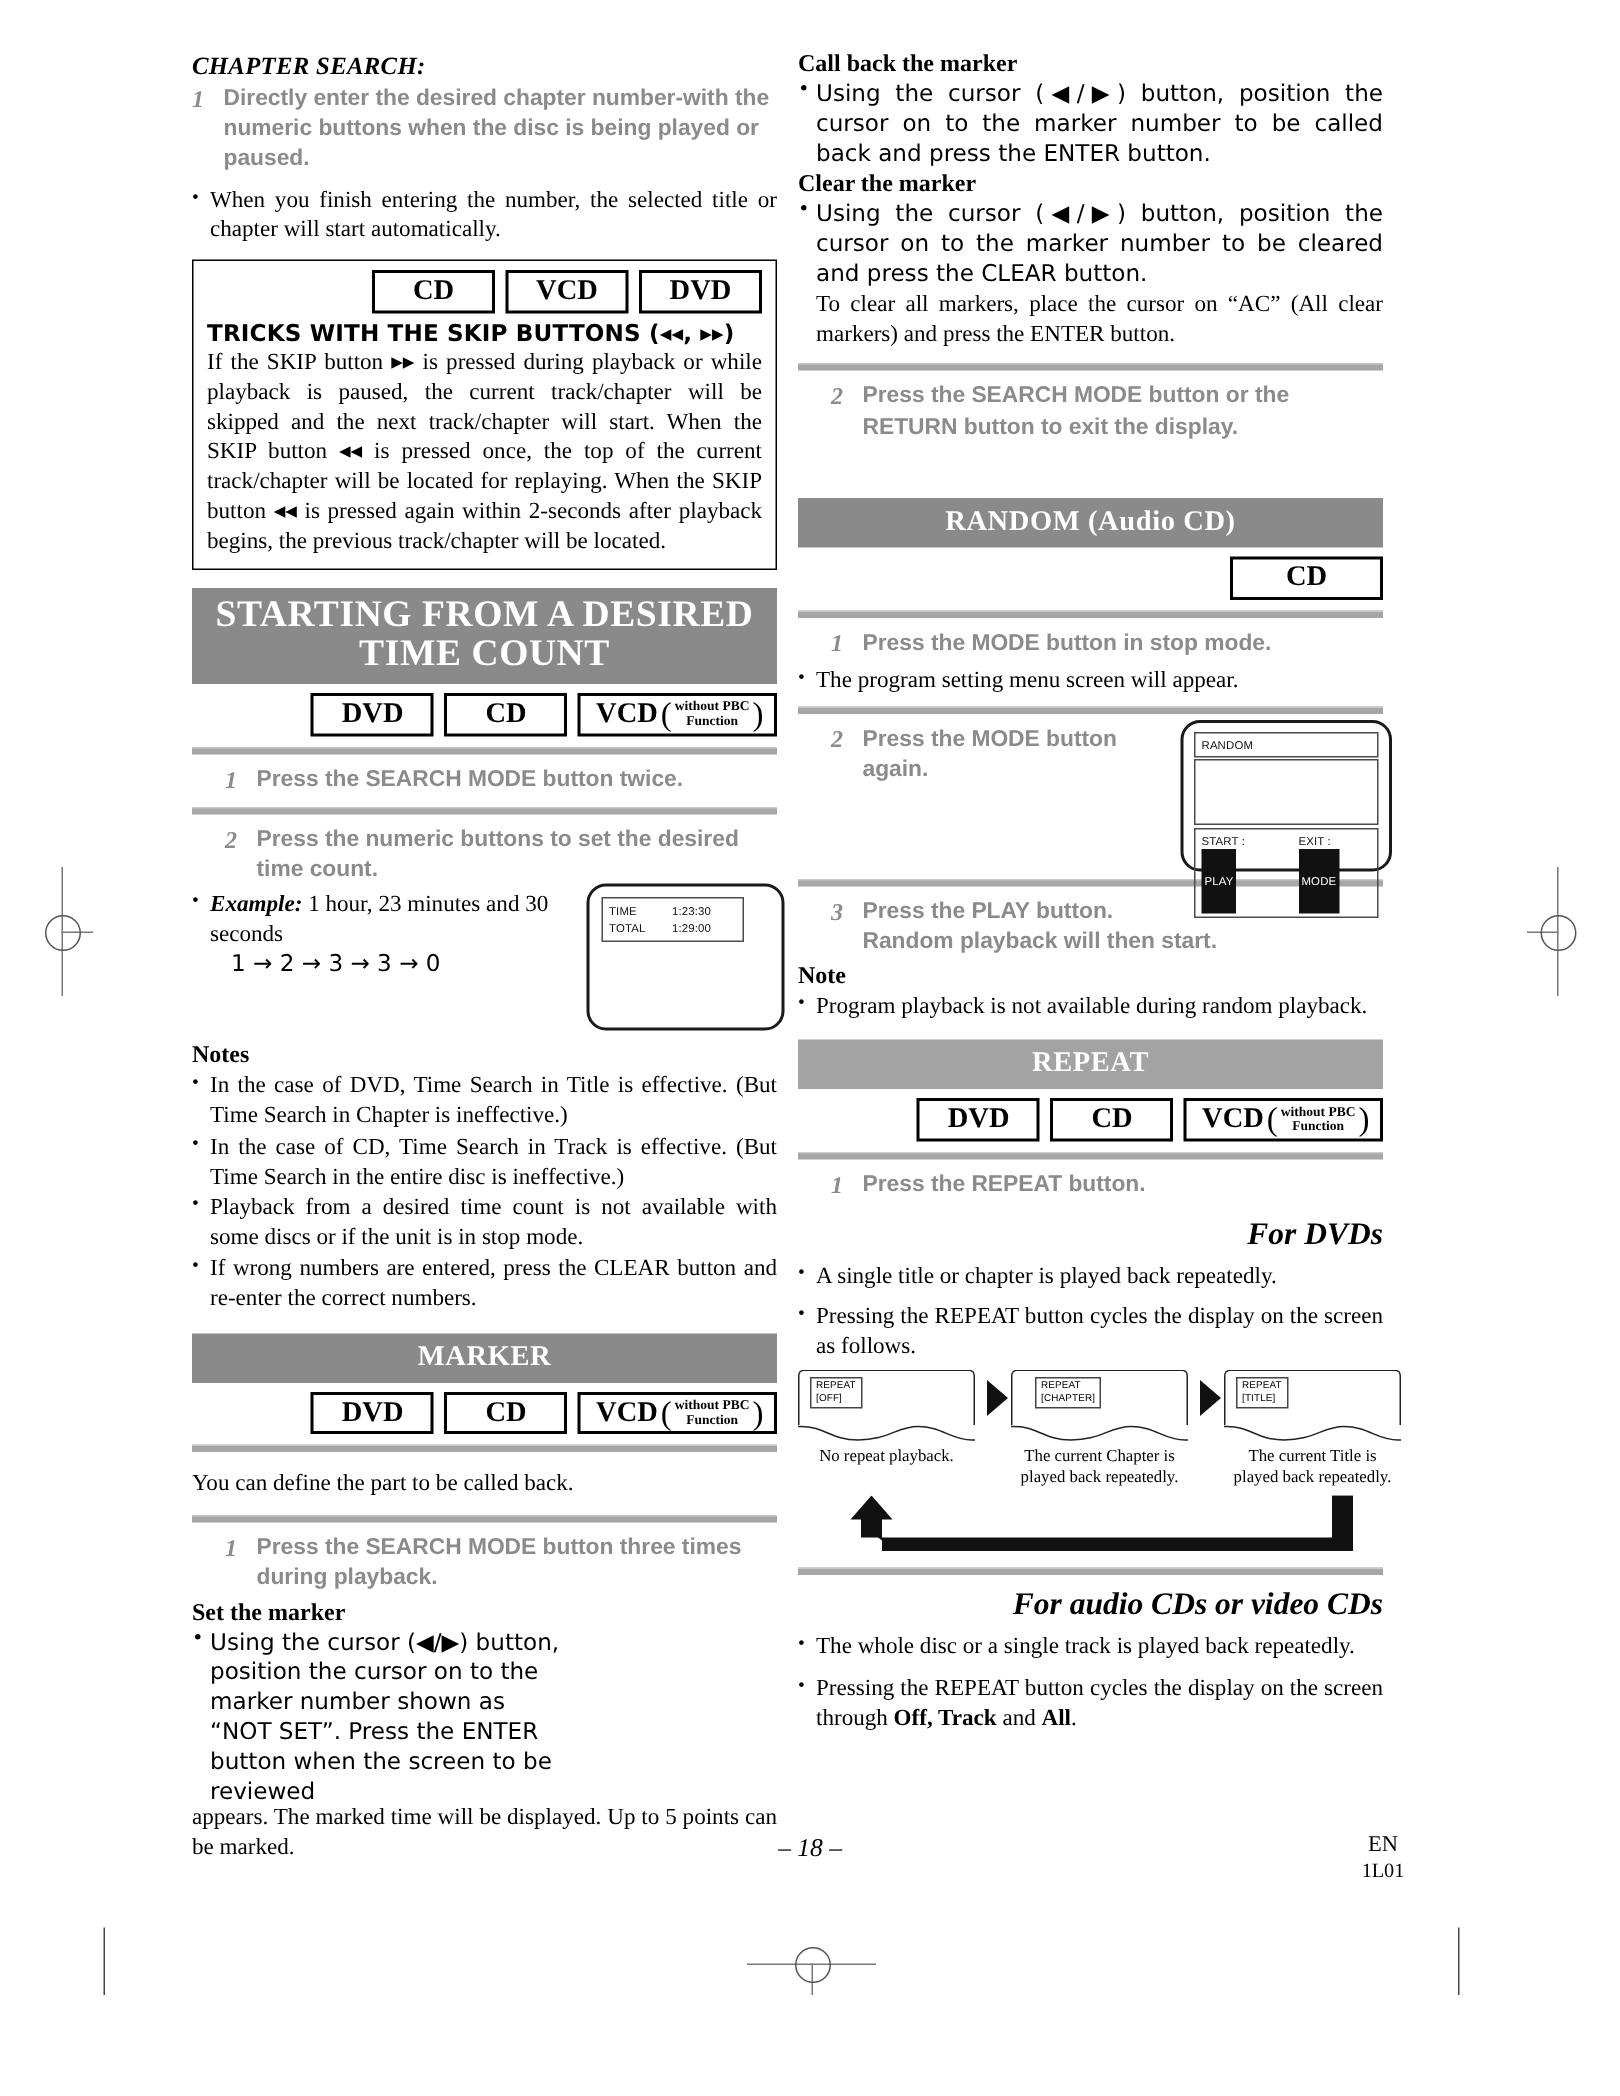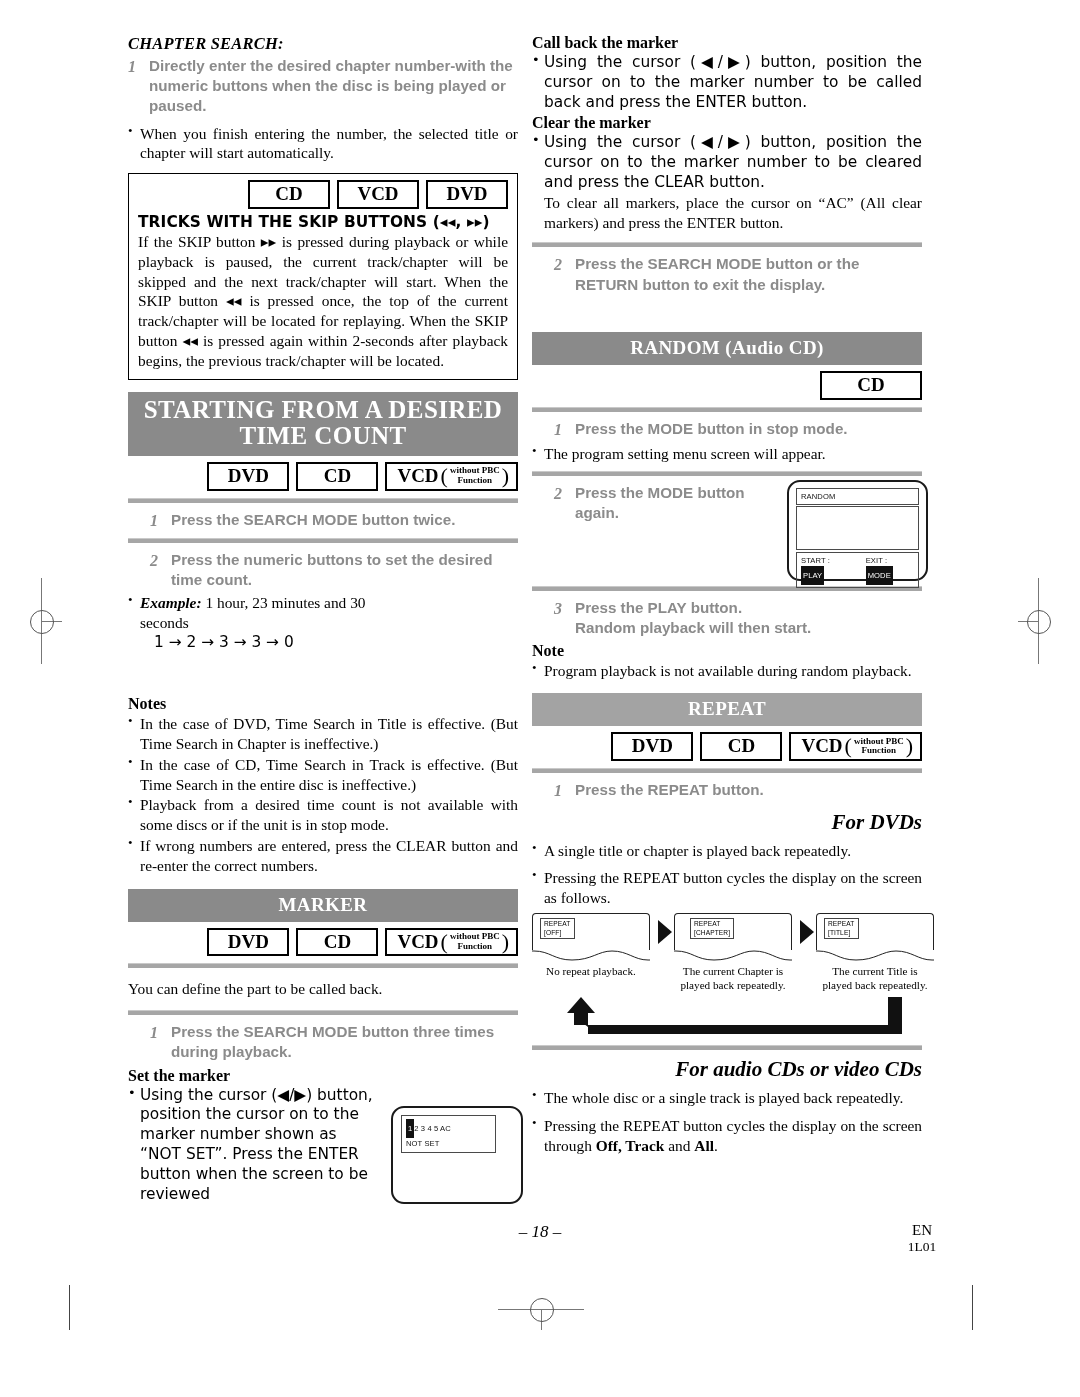--- a/index.html
+++ b/index.html
@@ -139,21 +139,21 @@
     font-size:7.6px;
     line-height:1.45;
     padding:3px 5px 3px 4px;
     letter-spacing:.1px;
     color:#111;
   }
   .osd-row { display:flex; gap:8px; white-space:nowrap; }
   .osd-label { display:inline-block; min-width:34px; }
 
   .inv {
-    background:#111; color:#fff; padding:4px 2px;
+    background:#111; color:#fff; padding:16px 2px;
     display:inline-block;
   }
 
   
   .cycle { position:relative; margin-top:6px; height:128px; }
   .cyc-item { position:absolute; width:118px; }
   .screen-top {
     border:1px solid #222;
     border-bottom:none;
     border-radius:4px 4px 0 0;
@@ -272,20 +272,32 @@
 
       <div style="position:relative; min-height:100px;">
         <div style="width:258px;">
           <div class="body-text nj bullet">
             <span style="font-weight:bold; font-style:italic;">Example:</span>
             <span>1 hour, 23 minutes and 30 seconds</span>
           </div>
           <div class="body-text nj arrowglyph" style="padding-left:26px;">1 → 2 → 3 → 3 → 0</div>
         </div>
 
+        <div class="tv" style="position:absolute; right:-5px; top:-4px; width:128px; height:94px;">
+          <div class="tv-inner-box" style="position:absolute; left:8px; top:7px; width:84px;">
+            <div class="osd-row">
+              <span class="osd-label">TIME</span>
+              <span>1:23:30</span>
+            </div>
+            <div class="osd-row">
+              <span class="osd-label">TOTAL</span>
+              <span>1:29:00</span>
+            </div>
+          </div>
+        </div>
       </div>
 
       <div class="h-bold">Notes</div>
       <div class="body-text bullet">In the case of DVD, Time Search in Title is effective. (But Time Search in Chapter is ineffective.)</div>
       <div class="body-text bullet">In the case of CD, Time Search in Track is effective. (But Time Search in the entire disc is ineffective.)</div>
       <div class="body-text bullet">Playback from a desired time count is not available with some discs or if the unit is in stop mode.</div>
       <div class="body-text bullet">If wrong numbers are entered, press the CLEAR button and re-enter the correct numbers.</div>
     </div>
 
     <div style="margin-top:13px;">
@@ -313,30 +325,23 @@
         <span class="num">1</span>
         <span class="txt">Press the SEARCH MODE button three times during playback.</span>
       </div>
 
       <div class="h-bold">Set the marker</div>
 
       <div style="position:relative; min-height:104px;">
         <div style="width:250px;">
           <div class="body-text nj bullet arrowglyph">Using the cursor (◀/▶) button, position the cursor on to the marker number shown as “NOT SET”. Press the ENTER button when the screen to be reviewed</div>
         </div>
-        <div class="tv" style="position:absolute; right:-5px; top:20px; width:128px; height:94px;">
-          <div class="tv-inner-box" style="position:absolute; left:8px; top:7px; width:84px;">
-            <div>
-              <span class="inv">1</span><span>2 3 4 5 AC</span>
-            </div>
-            <div>NOT SET</div>
-          </div>
-        </div>
-      </div>
-
+      </div>
+
+      <div class="body-text" style="margin-top:-2px;">appears. The marked time will be displayed. Up to 5 points can be marked.</div>
     </div>
   </div>
 
   <div class="col col-right">
 
     <div>
       <div class="h-bold" style="margin-top:0;">Call back the marker</div>
       <div class="body-text bullet arrowglyph">Using the cursor (◀/▶) button, position the cursor on to the marker number to be called back and press the ENTER button.</div>
 
       <div class="h-bold">Clear the marker</div>

